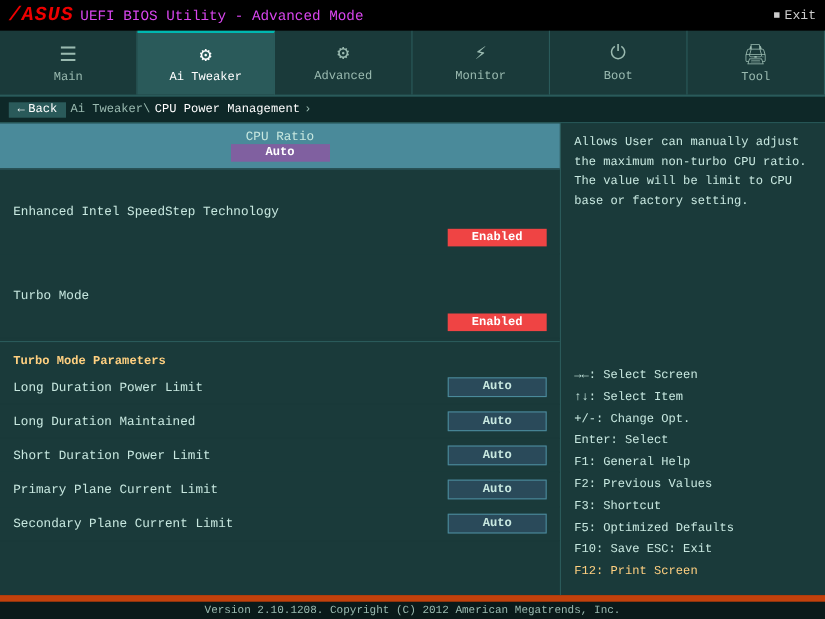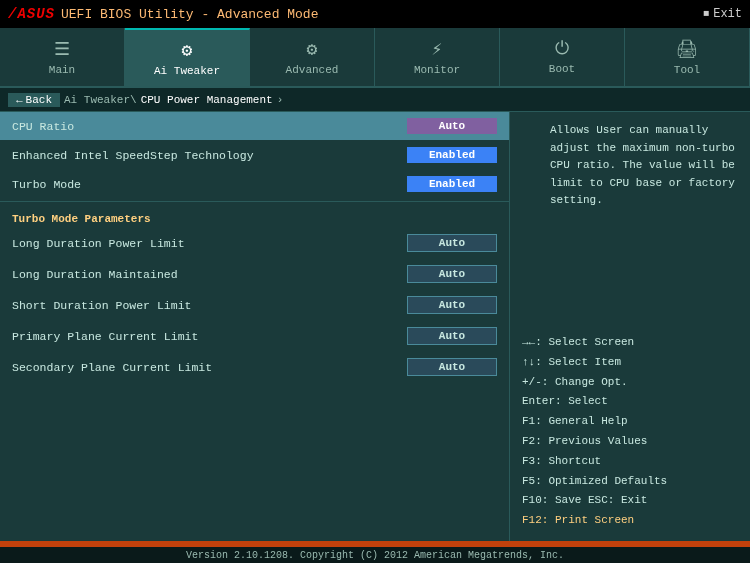--- a/index.html
+++ b/index.html
@@ -23,26 +23,26 @@
       padding: 0 8px;
     }
     .top-bar-logo {
       display: flex;
       align-items: center;
       gap: 6px;
     }
     .asus-logo {
       color: #e00;
       font-weight: bold;
-      font-size: 14px;
+      font-size: 18px;
       font-style: italic;
       letter-spacing: 1px;
     }
     .top-bar-title {
-      color: #fdba74;
+      color: #d946ef;
       font-size: 13px;
     }
     .exit-btn {
       color: #ccc;
       font-size: 12px;
       display: flex;
       align-items: center;
       gap: 4px;
       cursor: pointer;
     }
@@ -120,20 +120,21 @@
     .setting-row {
       display: flex;
       align-items: center;
       justify-content: space-between;
       padding: 6px 12px;
       border-bottom: 1px solid #1a3a3a;
       min-height: 28px;
     }
     .setting-row.highlighted {
       background: #4a8a9a;
+      flex-direction: column;
     }
     .setting-label {
       color: #c8e8e0;
       font-size: 11.5px;
     }
     .setting-label.section {
       color: #ffd080;
       font-size: 11px;
     }
     .setting-value {
@@ -142,23 +143,24 @@
       font-size: 11px;
       padding: 2px 6px;
       font-weight: bold;
     }
     .setting-value.purple {
       background: #8060a0;
       color: #fff;
       min-width: 90px;
     }
     .setting-value.green {
-      background: #3b82f6;
+      background: #ef4444;
       color: #fff;
       min-width: 90px;
+      margin-top: 48px;
     }
     .setting-value.auto {
       background: #2a4a5a;
       color: #c8e8e0;
       border: 1px solid #4a8a9a;
       min-width: 90px;
     }
 
     .section-header {
       padding: 8px 12px 2px 12px;
@@ -172,21 +174,20 @@
       flex: 1;
       padding: 10px 12px;
       display: flex;
       flex-direction: column;
       justify-content: space-between;
     }
     .help-text {
       color: #c8e8e0;
       font-size: 11px;
       line-height: 1.6;
-      margin-left: 28px;
     }
     .shortcut-list {
       font-size: 11px;
       color: #c8e8e0;
       line-height: 1.8;
     }
 
     
     .bottom-bar {
       background: #0a1a1a;

